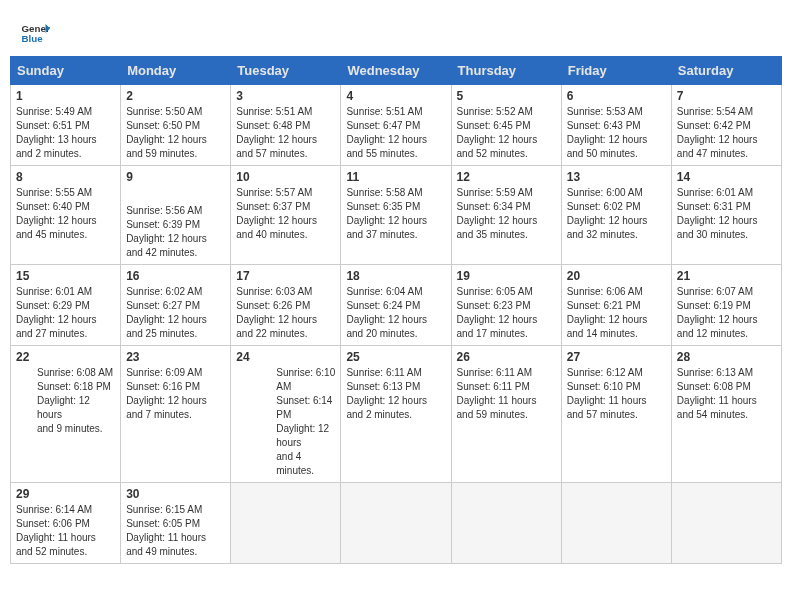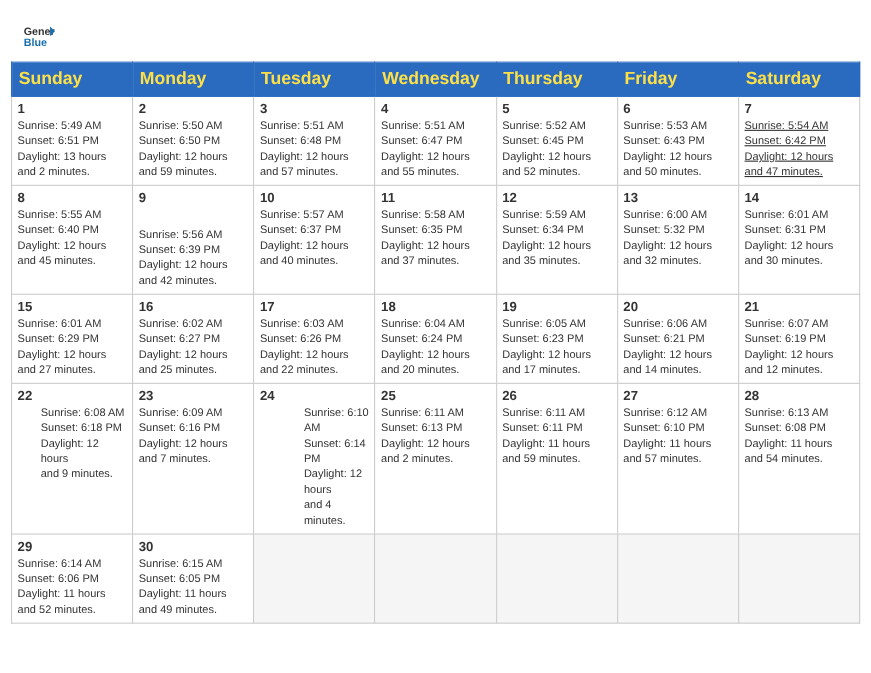--- a/index.html
+++ b/index.html
@@ -37,24 +37,24 @@
       font-size: 14px;
       color: #555;
     }
     .calendar {
       width: 100%;
       border-collapse: collapse;
       margin-top: 4px;
     }
     .calendar th {
       background: #2a6bbf;
-      color: #fde047;
+      color: #e5e5e5;
       text-align: left;
       padding: 6px 6px;
-      font-size: 16px;
+      font-size: 13px;
       font-weight: bold;
       border: 1px solid #2a6bbf;
     }
     .calendar td {
       border: 1px solid #ccc;
       vertical-align: top;
       padding: 4px 5px;
       font-size: 10.5px;
       color: #333;
       width: calc(100% / 7);
@@ -143,21 +143,21 @@
         </td>
         <td>
           <span class="day-num">6</span>
           <div class="day-info" style="white-space: pre-line;">Sunrise: 5:53 AM
 Sunset: 6:43 PM
 Daylight: 12 hours
 and 50 minutes.</div>
         </td>
         <td>
           <span class="day-num">7</span>
-          <div class="day-info" style="white-space: pre-line; text-decoration: underline;">Sunrise: 5:54 AM
+          <div class="day-info" style="white-space: pre-line;">Sunrise: 5:54 AM
 Sunset: 6:42 PM
 Daylight: 12 hours
 and 47 minutes.</div>
         </td>
       </tr>
       <tr>
         <td>
           <span class="day-num">8</span>
           <div class="day-info" style="white-space: pre-line;">Sunrise: 5:55 AM
 Sunset: 6:40 PM
@@ -188,21 +188,21 @@
         <td>
           <span class="day-num">12</span>
           <div class="day-info" style="white-space: pre-line;">Sunrise: 5:59 AM
 Sunset: 6:34 PM
 Daylight: 12 hours
 and 35 minutes.</div>
         </td>
         <td>
           <span class="day-num">13</span>
           <div class="day-info" style="white-space: pre-line;">Sunrise: 6:00 AM
-Sunset: 5:32 PM
+Sunset: 6:02 PM
 Daylight: 12 hours
 and 32 minutes.</div>
         </td>
         <td>
           <span class="day-num">14</span>
           <div class="day-info" style="white-space: pre-line;">Sunrise: 6:01 AM
 Sunset: 6:31 PM
 Daylight: 12 hours
 and 30 minutes.</div>
         </td>

